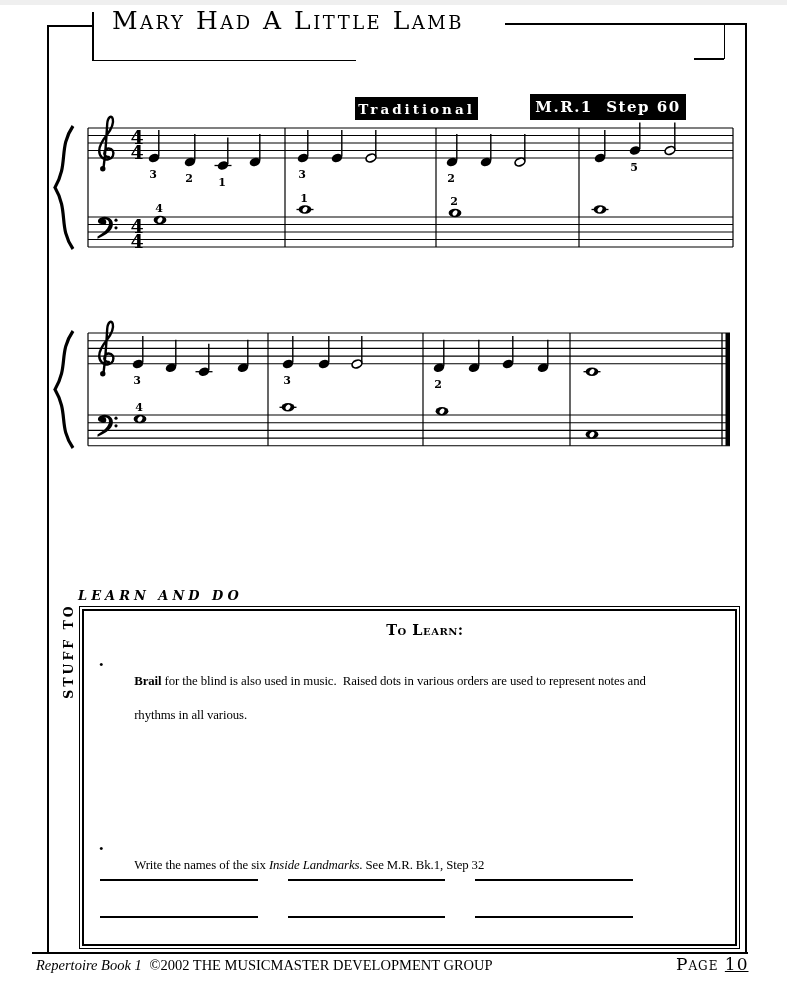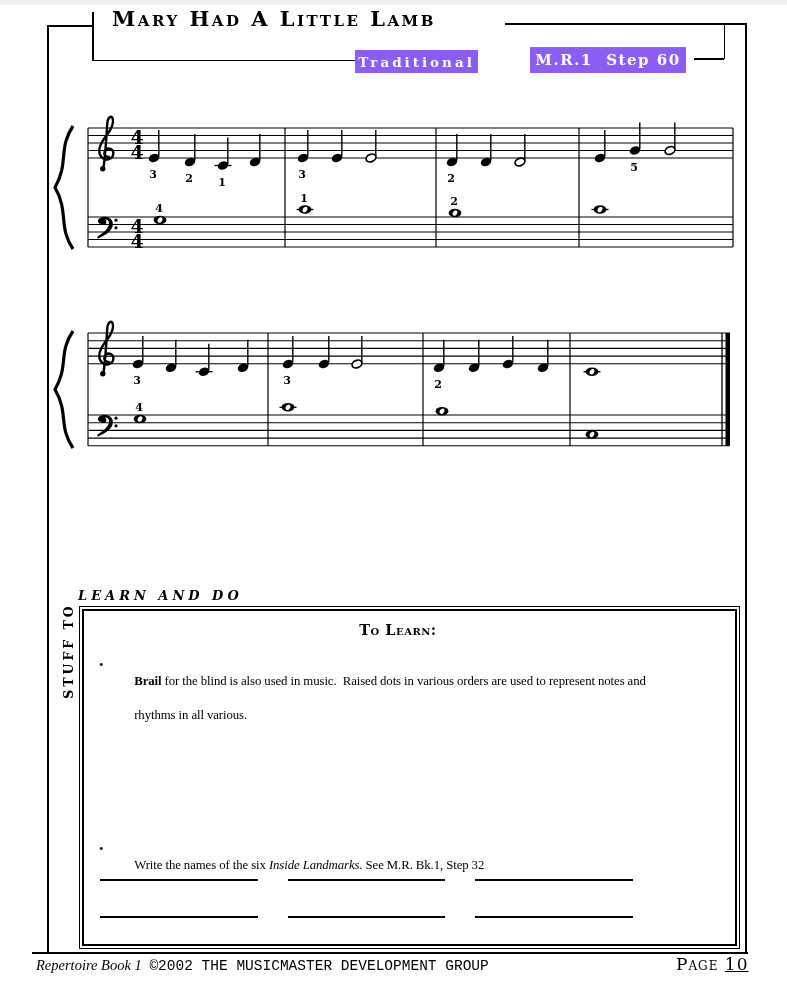--- a/index.html
+++ b/index.html
@@ -1,29 +1,29 @@
 <!DOCTYPE html>
 <html><head>
 <meta charset="utf-8">
 <style>
   html,body{margin:0;padding:0;}
   body{width:787px;height:992px;position:relative;background:#fff;overflow:hidden;
        font-family:"DejaVu Serif",serif;color:#000;}
   .abs{position:absolute;}
   .hline{position:absolute;height:1.5px;background:#000;}
   .vline{position:absolute;width:1.5px;background:#000;}
-  .badge{position:absolute;background:#8b5cf6;color:#fff;display:flex;align-items:center;
-         justify-content:center;font-weight:bold;white-space:pre;font-family:"DejaVu Serif",serif;}
-  .title{position:absolute;left:112px;top:6px;font-size:21px;font-weight:bold;
+  .badge{position:absolute;background:#000000;color:#fff;display:flex;align-items:center;
+         justify-content:center;font-weight:bold;white-space:pre;font-family:"DejaVu Serif",serif;margin-top:47px;}
+  .title{position:absolute;left:112px;top:6px;font-size:25px;font-weight:normal;
          font-variant:small-caps;letter-spacing:2.5px;white-space:nowrap;}
   .learn-heading{position:absolute;left:78px;top:588px;font-size:13px;font-weight:bold;
          letter-spacing:4px;white-space:nowrap;font-style:italic;}
   .sidelabel{position:absolute;left:68px;top:651px;transform:translate(-50%,-50%) rotate(-90deg);
          font-size:12.5px;font-weight:bold;letter-spacing:3px;white-space:nowrap;}
-  .box-title{position:absolute;left:68px;top:621px;width:660px;text-align:center;
+  .box-title{position:absolute;left:95px;top:621px;width:660px;text-align:center;
          font-variant:small-caps;font-weight:bold;font-size:14.5px;letter-spacing:0.5px;}
   .btext{position:absolute;font-family:"Liberation Serif",serif;font-size:12.8px;
          line-height:17px;white-space:pre-wrap;letter-spacing:-0.1px;margin-left:15px;}
   .bmark{position:absolute;font-family:"Liberation Serif",serif;font-size:13px;}
   .ansline{position:absolute;height:1.5px;background:#000;}
   .footer-line{position:absolute;left:36px;top:957px;font-family:"Liberation Serif",serif;
          font-size:14.5px;white-space:nowrap;}
   .pagenum{position:absolute;left:676px;top:954px;font-size:17px;font-variant:small-caps;
          letter-spacing:1px;white-space:nowrap;}
   svg text{font-family:"DejaVu Serif",serif;}
@@ -280,18 +280,18 @@
 
 <div class="ansline" style="left:100px;top:879px;width:158px;"></div>
 <div class="ansline" style="left:288px;top:879px;width:157px;"></div>
 <div class="ansline" style="left:475px;top:879px;width:158px;"></div>
 <div class="ansline" style="left:100px;top:916px;width:158px;"></div>
 <div class="ansline" style="left:288px;top:916px;width:157px;"></div>
 <div class="ansline" style="left:475px;top:916px;width:158px;"></div>
 
 <div class="footer-line">
   <i>Repertoire Book 1</i>
-  <span style="margin-left:4px;font-family:Liberation Mono, monospace;">©2002 THE MUSICMASTER DEVELOPMENT GROUP</span>
+  <span style="margin-left:4px;">©2002 THE MUSICMASTER DEVELOPMENT GROUP</span>
 </div>
 <div class="pagenum">
   <span>Page</span>
   <span style="font-variant:normal;text-decoration:underline;">10</span>
 </div>
 
 </body></html>

